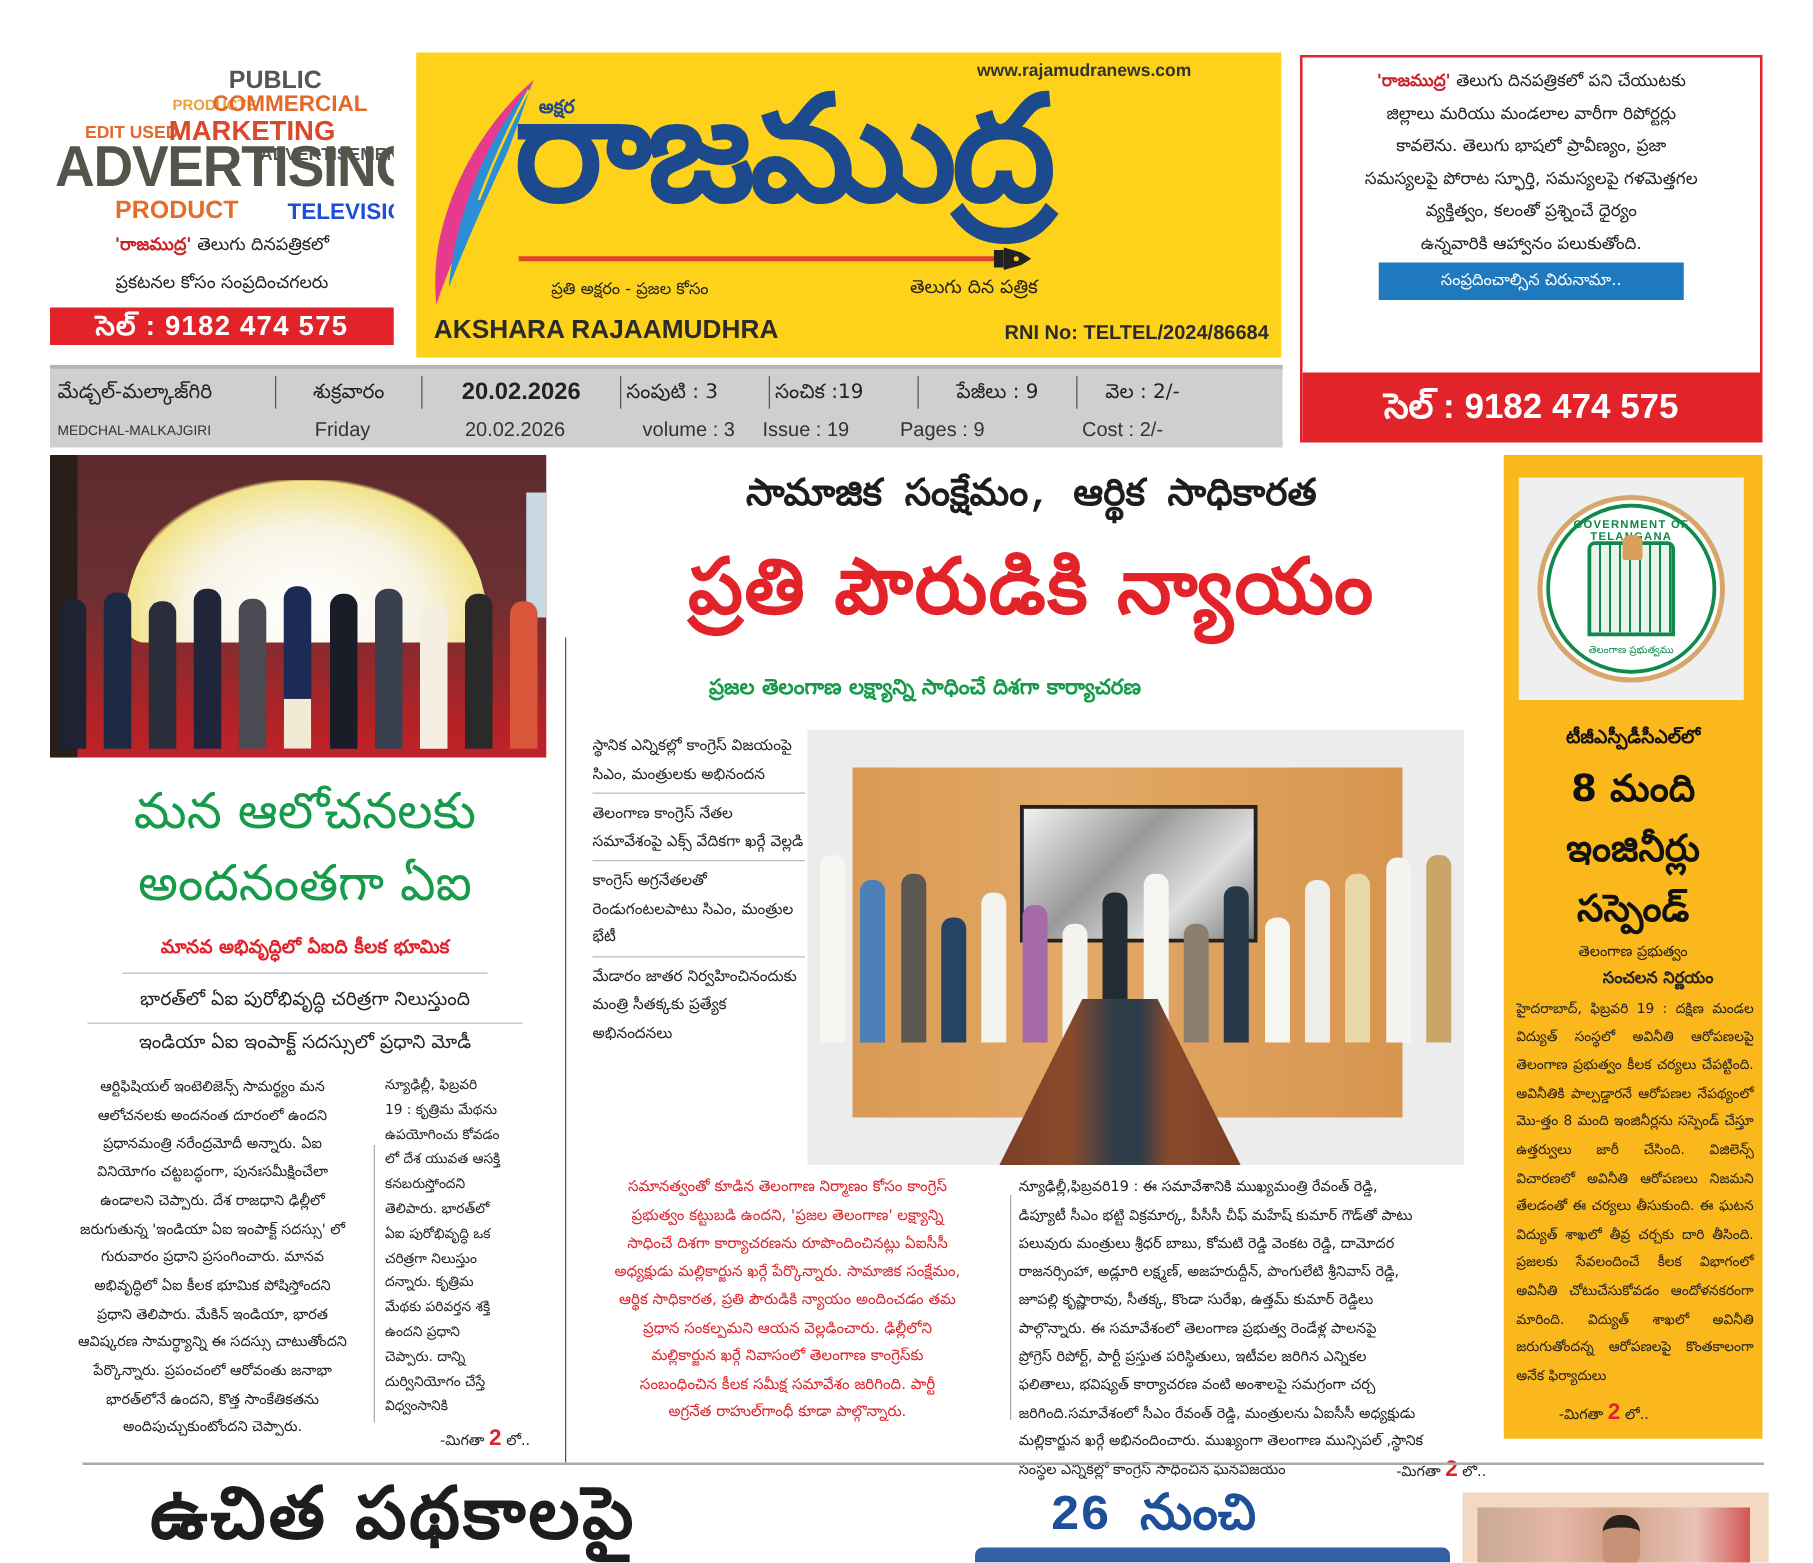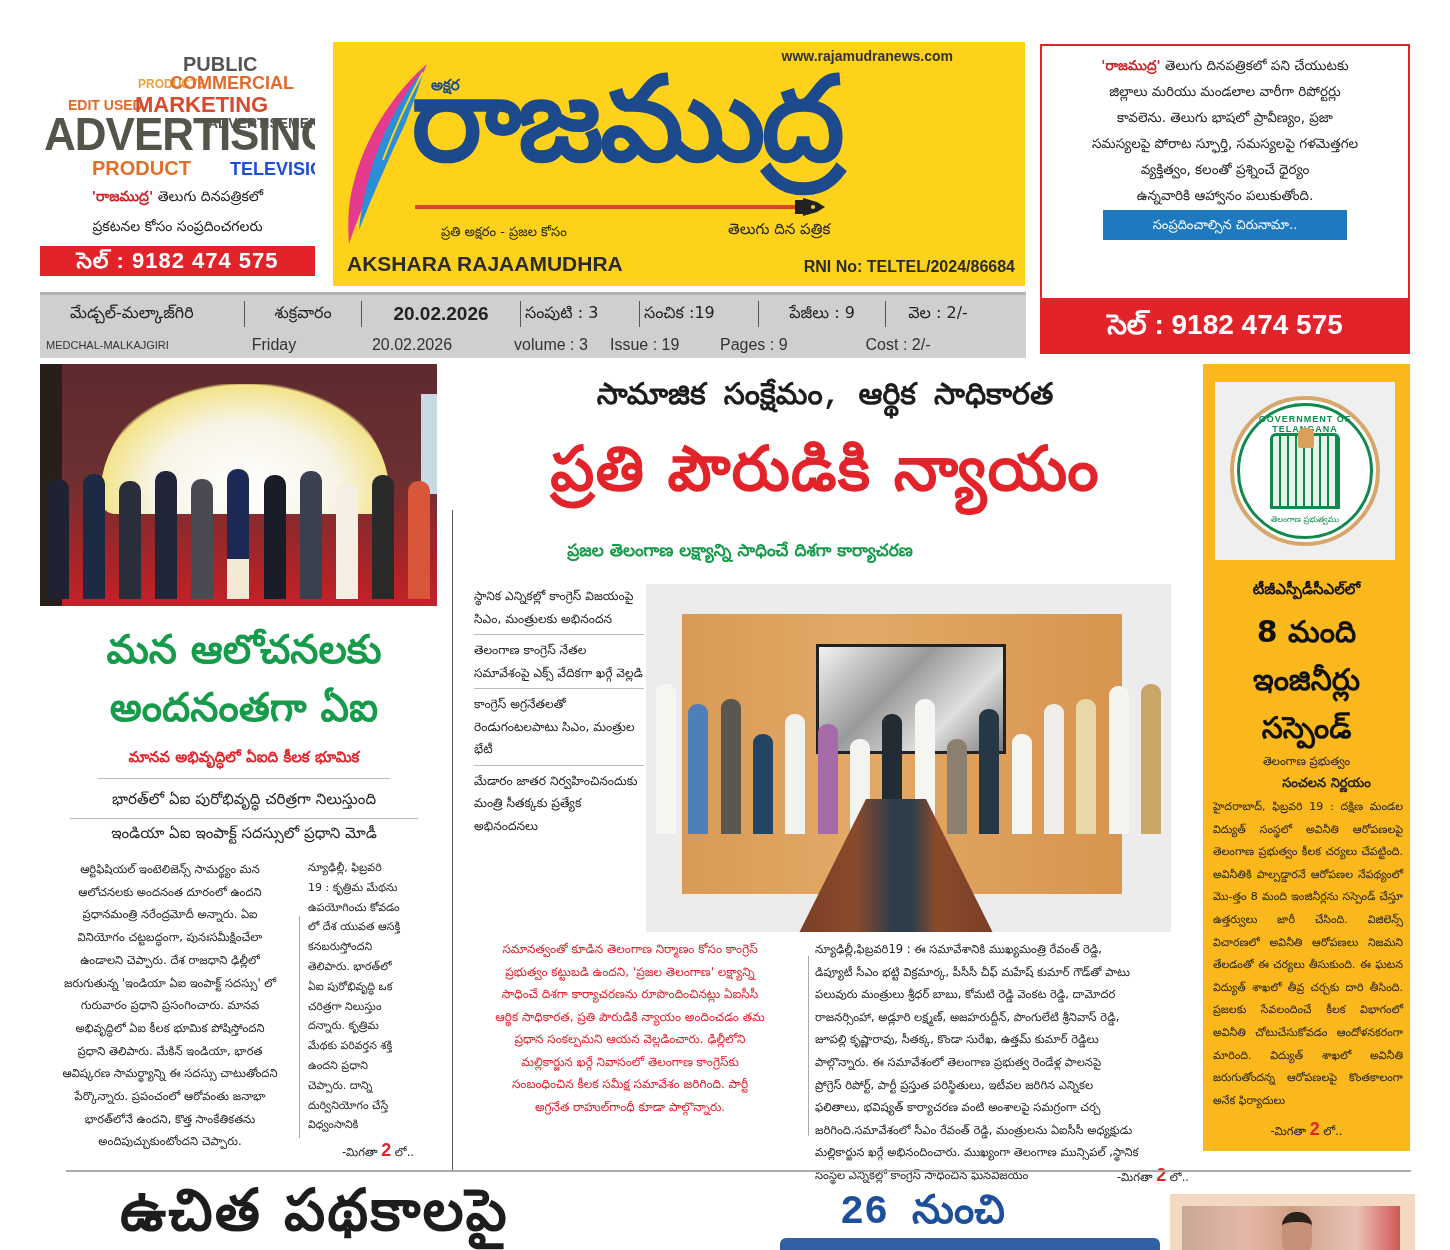--- a/index.html
+++ b/index.html
@@ -43,43 +43,43 @@
   #ad-right { left: 1040px; top: 44px; width: 370px; height: 310px; border: 2px solid #e2232a; background:#fff; }
   .ar-head { height: 56px; background:#8a2f88; color:#fff; font-weight:bold; font-size: 32px; text-align:center; line-height: 56px; }
   .ar-body { padding-top: 6px; text-align:center; font-size: 13.5px; line-height: 26px; color:#222; }
   .ar-body .brand { color:#c8242a; font-weight:bold; }
   .ar-contact { margin: 2px auto 0; width: 244px; height: 30px; background:#1f79bf; color:#fff; font-size: 13px; text-align:center; line-height: 30px; }
   .ar-cell { position:absolute; left:0; bottom:0; width: 100%; height: 54px; background:#e2232a; color:#fff; font-weight:bold; font-size: 28px; text-align:center; line-height: 54px; font-family: "Liberation Sans", sans-serif; }
 
   
   #infobar { left: 40px; top: 292px; width: 986px; height: 66px; background:#cfcfcf; border-top: 3px solid #b4b4b4; }
   .ib-row { position:absolute; left: 0; width: 100%; display:flex; align-items:center; }
-  .ib-top { top: 4px; height: 30px; padding-left: 24px; }
+  .ib-top { top: 4px; height: 30px; }
   .ib-bot { top: 38px; height: 24px; }
   .ib-cell { font-size: 16px; color:#222; white-space:nowrap; }
   .ib-cell.bold { font-family: "Liberation Sans", sans-serif; font-weight:bold; font-size: 19px; }
   .ib-sep { width: 1px; height: 26px; background:#555; margin: 0 4px; }
   .ib-bot .ib-cell { font-family: "Liberation Sans", sans-serif; font-size: 16px; color:#333; }
   .ib-bot .ib-cell.tiny { font-size: 11px; }
 
   
   #photo-summit { left: 40px; top: 364px; width: 397px; height: 242px; background: linear-gradient(#5e2a2e 0%, #6a3032 45%, #b82226 92%, #c0232a 100%); overflow:hidden; }
   .lotus { position:absolute; left: 60px; top: 20px; width: 290px; height: 130px; border-radius: 145px 145px 20px 20px; background: radial-gradient(ellipse at 50% 80%, #ffffff 0%, #f7f4e6 45%, #f3e38a 70%, rgba(243,227,138,0) 72%); }
   .crowd { position:absolute; left: 0; top: 95px; width: 100%; height: 140px; display:flex; align-items:flex-end; justify-content:space-around; }
   .person { width: 22px; border-radius: 10px 10px 0 0; }
   .pillar-l { position:absolute; left:0; top:0; width: 22px; height: 100%; background:#2a1e1a; }
   .window-r { position:absolute; right:0; top:30px; width: 16px; height: 100px; background:#c8d9e3; }
 
-  .story-head-green { left: 40px; top: 620px; width: 408px; text-align:center; color:#159b4a; font-weight:bold; font-size: 40px; line-height: 58px; }
+  .story-head-green { left: 40px; top: 620px; width: 408px; text-align:center; color:#159b4a; font-weight:normal; font-size: 40px; line-height: 58px; }
   .story-sub-red { left: 40px; top: 748px; width: 408px; text-align:center; color:#e2232a; font-weight:bold; font-size: 15px; }
   .rule { position:absolute; height:1px; background:#bbb; }
   .story-deck { left: 40px; width: 408px; text-align:center; font-size: 15px; color:#222; }
   .body-text { font-size: 11.5px; line-height: 22.7px; color:#222; text-align:center; }
   .body-col { text-align: left; }
-  .contd { font-size: 11.5px; text-align:center; }
+  .contd { font-size: 11.5px; text-align:left;padding-left:44px; }
   .contd b { color:#e2232a; font-size: 18px; font-family: "Liberation Sans", sans-serif; }
 
   .vline { position:absolute; width:1px; background:#555; }
 
   
   .lead-kicker { left: 455px; top: 378px; width: 740px; text-align:center; font-size: 30px; font-weight:bold; color:#1d1d1d;font-family:Liberation Mono, monospace; }
   .lead-head { left: 455px; top: 432px; width: 740px; text-align:center; font-size: 62px; font-weight:bold; color:#e2232a; letter-spacing: 1px; }
   .lead-sub { left: 455px; top: 540px; width: 740px; text-align:center; font-size: 17px; font-weight:bold; color:#159b4a; padding-right: 170px; }
   .highlights { left: 474px; top: 585px; width: 170px; }
   .hl { font-size: 12.2px; line-height: 22.5px; color:#222; padding-bottom: 4px; margin-bottom: 4px; border-bottom: 1px solid #bbb; }
@@ -299,20 +299,21 @@
     <div class="member" style="height:148px;background:#f4f4f0"></div>
     <div class="member" style="height:150px;background:#c9a56a"></div>
   </div>
   <div class="table"></div>
 </div>
 
 <div class="abs lead-body-red">
   <div>సమానత్వంతో కూడిన తెలంగాణ నిర్మాణం కోసం కాంగ్రెస్</div>
   <div>ప్రభుత్వం కట్టుబడి ఉందని, 'ప్రజల తెలంగాణ' లక్ష్యాన్ని</div>
   <div>సాధించే దిశగా కార్యాచరణను రూపొందించినట్లు ఏఐసీసీ</div>
+  <div>అధ్యక్షుడు మల్లికార్జున ఖర్గే పేర్కొన్నారు. సామాజిక సంక్షేమం,</div>
   <div>ఆర్థిక సాధికారత, ప్రతి పౌరుడికి న్యాయం అందించడం తమ</div>
   <div>ప్రధాన సంకల్పమని ఆయన వెల్లడించారు. ఢిల్లీలోని</div>
   <div>మల్లికార్జున ఖర్గే నివాసంలో తెలంగాణ కాంగ్రెస్‌కు</div>
   <div>సంబంధించిన కీలక సమీక్ష సమావేశం జరిగింది. పార్టీ</div>
   <div>అగ్రనేత రాహుల్‌గాంధీ కూడా పాల్గొన్నారు.</div>
 </div>
 <div class="vline" style="left:808px;top:956px;height:180px;background:#aaa;"></div>
 <div class="abs lead-body">
   <div>  న్యూఢిల్లీ,ఫిబ్రవరి19 : ఈ సమావేశానికి ముఖ్యమంత్రి రేవంత్ రెడ్డి,</div>
   <div>డిప్యూటీ సీఎం భట్టి విక్రమార్క, పీసీసీ చీఫ్ మహేష్ కుమార్ గౌడ్‌తో పాటు</div>

